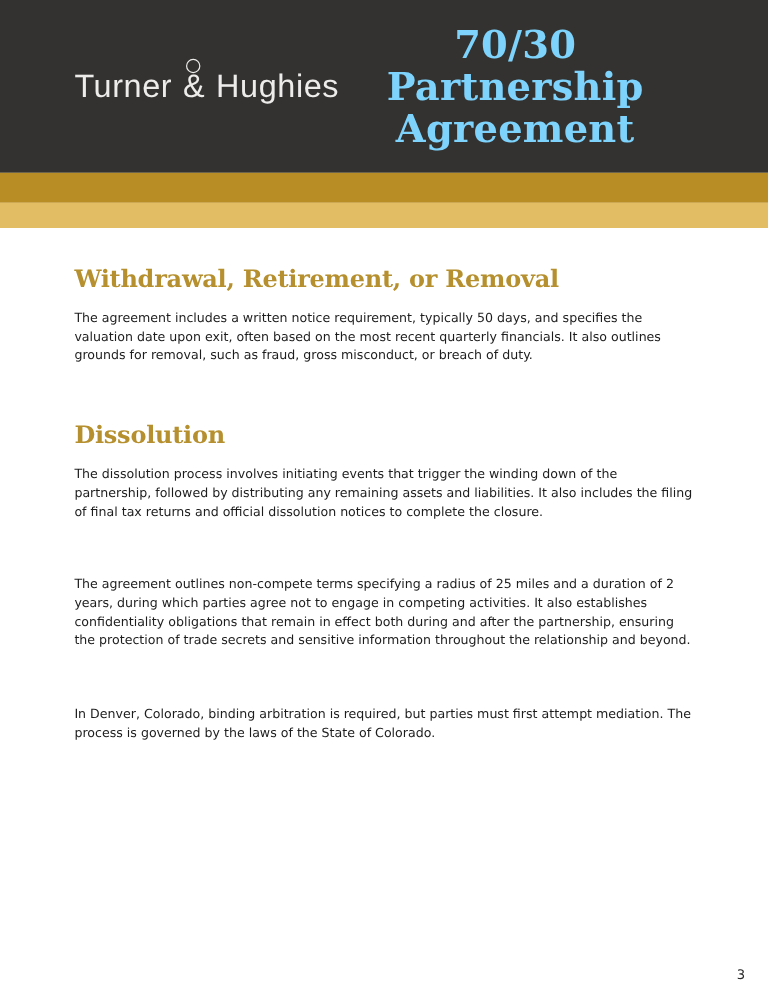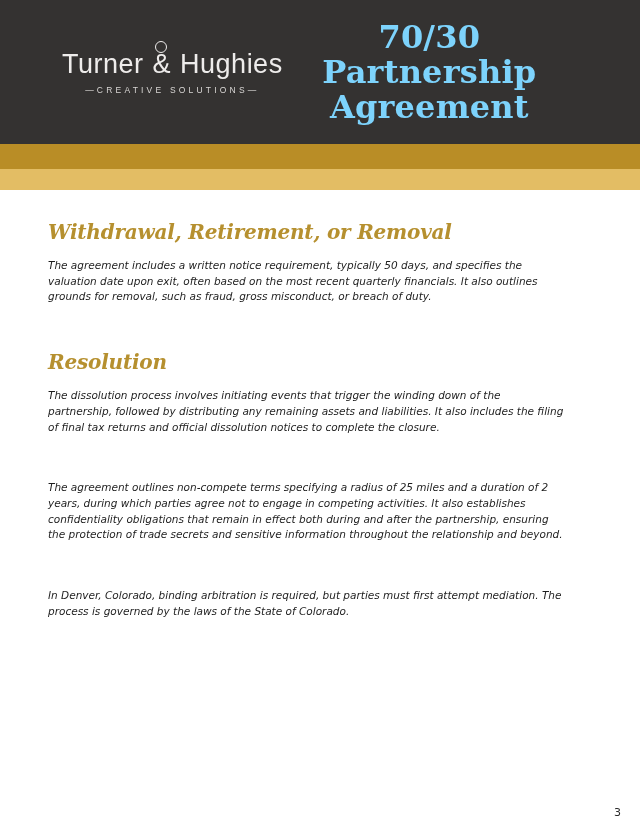--- a/index.html
+++ b/index.html
@@ -58,21 +58,21 @@
     font-family: "DejaVu Serif", serif;
     font-weight: 700;
     font-size: 32px;
     line-height: 35px;
     letter-spacing: 0.2px;
   }
   
   .stripe-dark  { height: 25px; background: #b98d26; }
   .stripe-light { height: 21px; background: #e3bd64; }
   
-  .content { padding: 30px 62px 0 48px; font-style: italic; }
+  .content { padding: 30px 62px 0 62px; }
   .section { margin-bottom: 45px; }
   .section-heading {
     font-family: "DejaVu Serif", serif;
     font-weight: 700;
     font-size: 20px;
     line-height: 25px;
     letter-spacing: -0.2px;
     color: #b6902f;
     margin-bottom: 13px;
   }
@@ -101,40 +101,39 @@
   <div class="header">
     <div class="logo">
       <div class="logo-name">
         <span>Turner</span>
         <span class="logo-amp">
           <span class="amp-ring"></span>
           <span>&amp;</span>
         </span>
         <span>Hughies</span>
       </div>
-      <div class="logo-tagline">—CREATIVE SOLUTIONS—</div>
     </div>
     <div class="doc-title">
       <div>70/30 Partnership</div>
       <div>Agreement</div>
     </div>
   </div>
 
   <div class="stripe-dark"></div>
   <div class="stripe-light"></div>
 
   <div class="content">
 
     <div class="section">
       <div class="section-heading">Withdrawal, Retirement, or Removal</div>
       <div class="section-body">The agreement includes a written notice requirement, typically 50 days, and specifies the valuation date upon exit, often based on the most recent quarterly financials. It also outlines grounds for removal, such as fraud, gross misconduct, or breach of duty.</div>
     </div>
 
     <div class="section">
-      <div class="section-heading">Resolution</div>
+      <div class="section-heading">Dissolution</div>
       <div class="section-body">The dissolution process involves initiating events that trigger the winding down of the partnership, followed by distributing any remaining assets and liabilities. It also includes the filing of final tax returns and official dissolution notices to complete the closure.</div>
     </div>
 
     <div class="section">
       <div class="section-body">The agreement outlines non-compete terms specifying a radius of 25 miles and a duration of 2 years, during which parties agree not to engage in competing activities. It also establishes confidentiality obligations that remain in effect both during and after the partnership, ensuring the protection of trade secrets and sensitive information throughout the relationship and beyond.</div>
     </div>
 
     <div class="section">
       <div class="section-body">In Denver, Colorado, binding arbitration is required, but parties must first attempt mediation. The process is governed by the laws of the State of Colorado.</div>
     </div>

